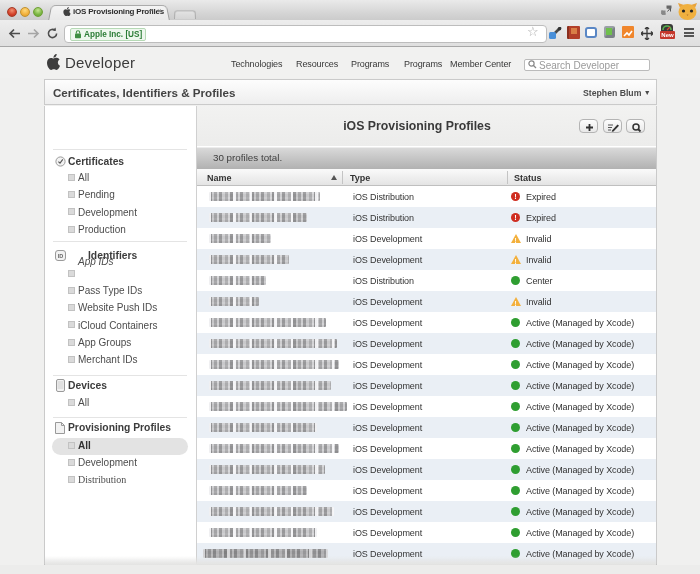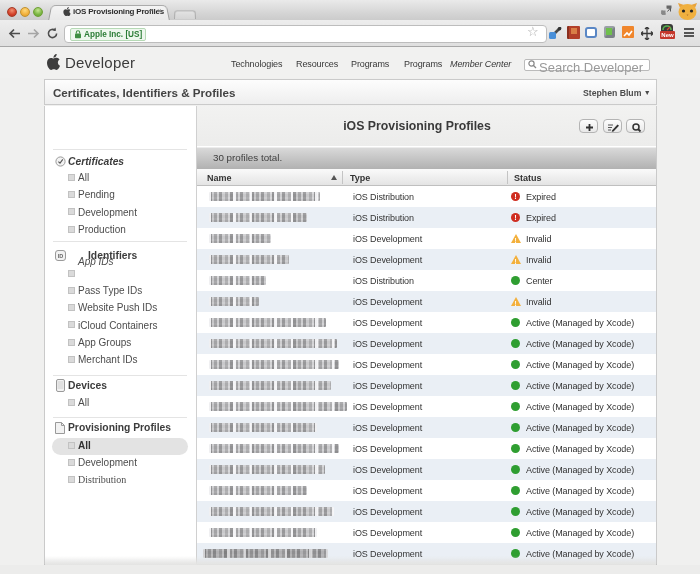--- a/index.html
+++ b/index.html
@@ -30,21 +30,21 @@
   .evchip{left:70px;top:27.5px;height:11px;background:#eef7ee;border:1px solid #b5d9b5;border-radius:2px;
     font-size:8.2px;color:#2b7d36;font-weight:bold;line-height:11px;padding:0 3px 0 13px;}
   .urltext{left:144px;top:28px;font-size:9.3px;color:#888;}
   .star{left:527px;top:24px;font-size:13px;color:#aaa;}
 
   
   .devheader{left:0;top:47px;width:700px;height:31px;background:#f1f1f0;}
   .devlogoText{left:65px;top:54px;font-size:15px;color:#3b3b3b;letter-spacing:.2px;}
   .devnav{top:59px;font-size:9px;color:#383838;letter-spacing:-0.1px;}
   .searchbox{left:524px;top:58.5px;width:124px;height:10px;background:#fff;border:1px solid #bbb;border-radius:2px;}
-  .searchtxt{left:539px;top:60px;font-size:13px;color:#9a9a9a;}
+  .searchtxt{left:539px;top:60px;font-size:10px;color:#9a9a9a;}
 
   .cipbar{left:44px;top:79px;width:613px;height:26px;border:1px solid #cacaca;box-sizing:border-box;
     background:linear-gradient(#fdfdfd,#eeeeee);}
   .ciptitle{left:53px;top:86px;font-size:11.6px;font-weight:bold;color:#434343;}
   .user{left:583px;top:88px;font-size:8.7px;font-weight:bold;color:#4c4c4c;}
 
   
   .contentbox{left:44px;top:106px;width:613px;height:459px;background:#fff;
     border-left:1px solid #cacaca;border-right:1px solid #cacaca;border-bottom:1px solid #bbb;box-sizing:border-box;}
   .sidebar{left:45px;top:106px;width:152px;height:459px;background:#fff;border-right:1px solid #d0d0d0;box-sizing:border-box;}
@@ -183,42 +183,42 @@
 
   <div class="abs devheader"></div>
   <svg class="abs" style="left:47px;top:54px" width="13" height="16" viewBox="0 0 814 1000">
       <path fill="#3d3d3d" d="M788.1 340.9c-5.8 4.5-108.2 62.2-108.2 190.5 0 148.4 130.3 200.9 134.2 202.2-.6 3.2-20.7 71.9-68.7 141.9-42.8 61.6-87.5 123.1-155.5 123.1s-85.5-39.5-164-39.5c-76.5 0-103.7 40.8-165.9 40.8s-105.6-57-155.5-127C46.7 790.7 0 663 0 541.8 0 347.4 126.4 244.3 250.8 244.3c66.1 0 121.2 43.4 162.7 43.4 39.5 0 101.1-46 176.3-46 28.5 0 130.9 2.6 198.3 99.2zm-234-181.5c31.1-36.9 53.1-88.1 53.1-139.3 0-7.1-.6-14.3-1.9-20.1-50.6 1.9-110.8 33.7-147.1 75.8-28.5 32.4-55.1 83.6-55.1 135.5 0 7.8 1.3 15.6 1.9 18.1 3.2.6 8.4 1.3 13.6 1.3 45.4 0 102.5-30.4 135.5-71.3z"></path>
     </svg>
   <div class="abs devlogoText">Developer</div>
   <div class="abs devnav" style="left:231px;">Technologies</div>
   <div class="abs devnav" style="left:296px;">Resources</div>
   <div class="abs devnav" style="left:351px;">Programs</div>
   <div class="abs devnav" style="left:404px;">Programs</div>
-  <div class="abs devnav" style="left:450px;font-style:italic;">Member Center</div>
+  <div class="abs devnav" style="left:450px;">Member Center</div>
   <div class="abs searchbox"></div>
   <svg class="abs" style="left:528px;top:60px" width="9" height="9">
       <circle cx="3.5" cy="3.5" r="2.6" fill="none" stroke="#888" stroke-width="1.2"></circle>
       <path d="M5.5 5.5 L8 8" stroke="#888" stroke-width="1.2"></path>
     </svg>
   <div class="abs searchtxt">Search Developer</div>
 
   <div class="abs cipbar"></div>
   <div class="abs ciptitle">Certificates, Identifiers &amp; Profiles</div>
   <div class="abs user">Stephen Blum <span style="font-size:7px;vertical-align:1px;">▼</span></div>
 
   <div class="abs contentbox"></div>
   <div class="abs sidebar"></div>
 
   <div class="abs sep" style="top:149px;"></div>
 
   <svg class="abs" style="left:55px;top:156px" width="11" height="11" viewBox="0 0 11 11">
       <circle cx="5.5" cy="5.5" r="4.6" fill="#f2f2f2" stroke="#9a9a9a"></circle>
       <path d="M3.4 5.6 L5 7.2 L7.8 3.4" stroke="#555" stroke-width="1.1" fill="none"></path>
     </svg>
-  <div class="abs shead" style="left:68px;top:156px;font-style:italic;">Certificates</div>
+  <div class="abs shead" style="left:68px;top:156px;">Certificates</div>
   <div class="abs bullet" style="left:68px;top:174px;"></div>
     <div class="abs sitem" style="left:78px;top:172px;">All</div>
   <div class="abs bullet" style="left:68px;top:191px;"></div>
     <div class="abs sitem" style="left:78px;top:189px;">Pending</div>
   <div class="abs bullet" style="left:68px;top:208px;"></div>
     <div class="abs sitem" style="left:78px;top:207px;">Development</div>
   <div class="abs bullet" style="left:68px;top:226px;"></div>
     <div class="abs sitem" style="left:78px;top:224px;">Production</div>
   <div class="abs sep" style="top:241px;"></div>
 

